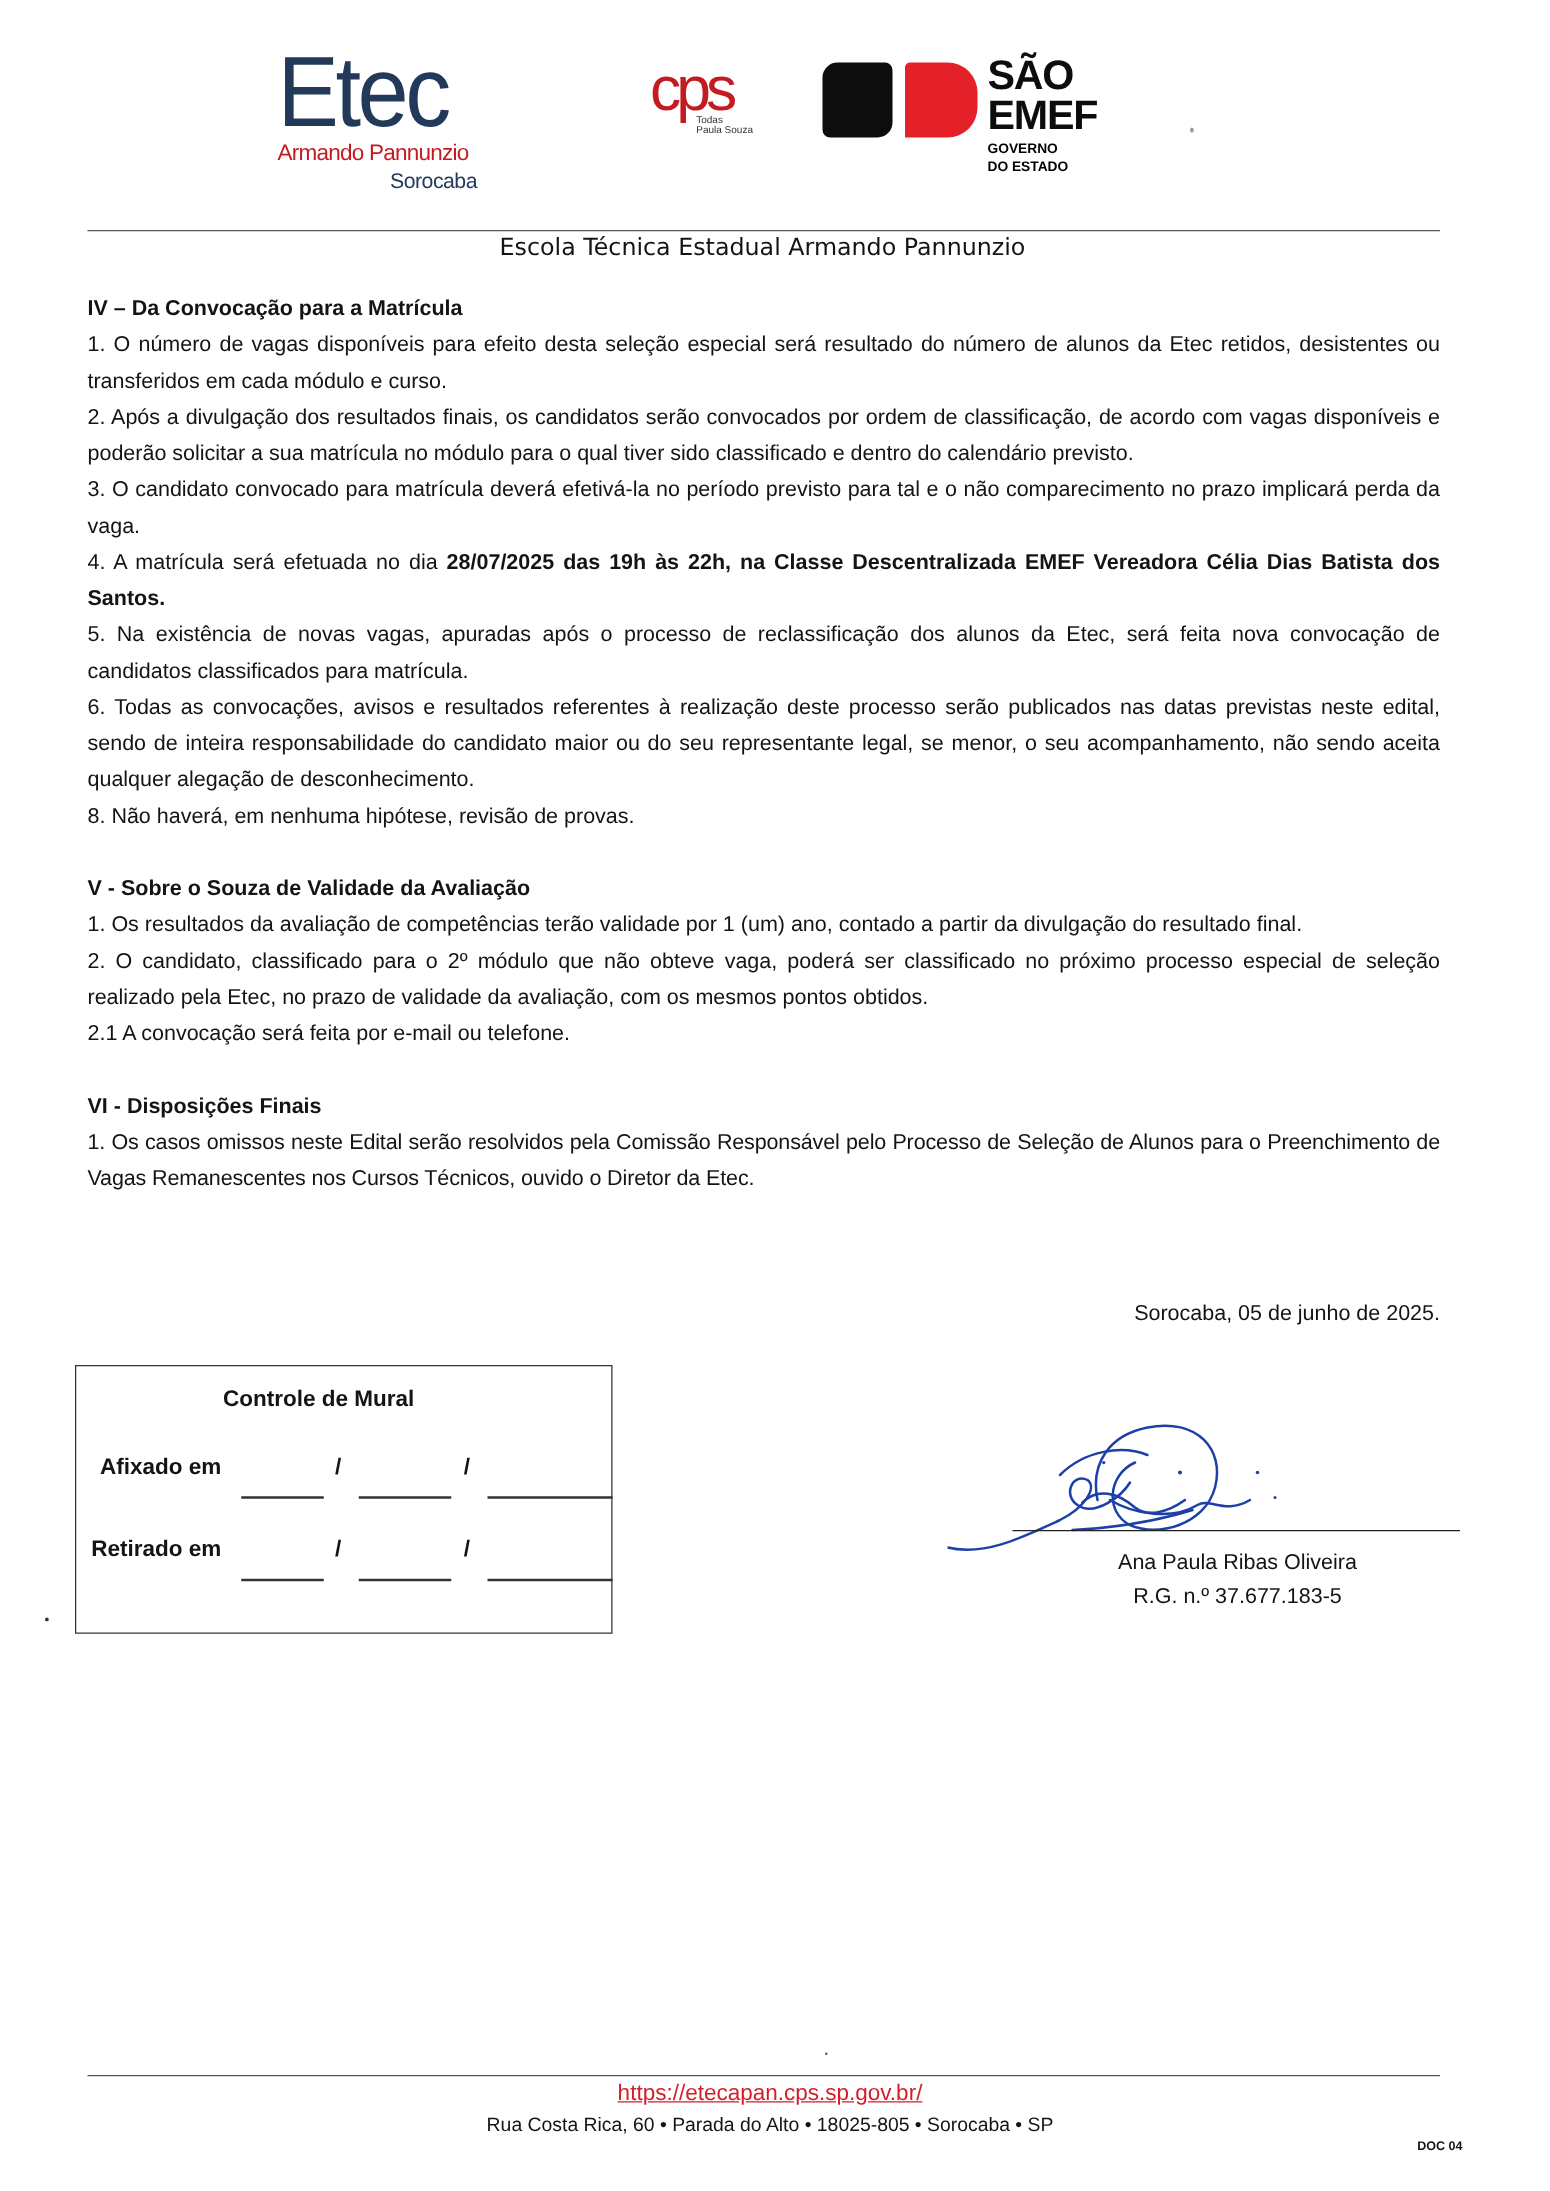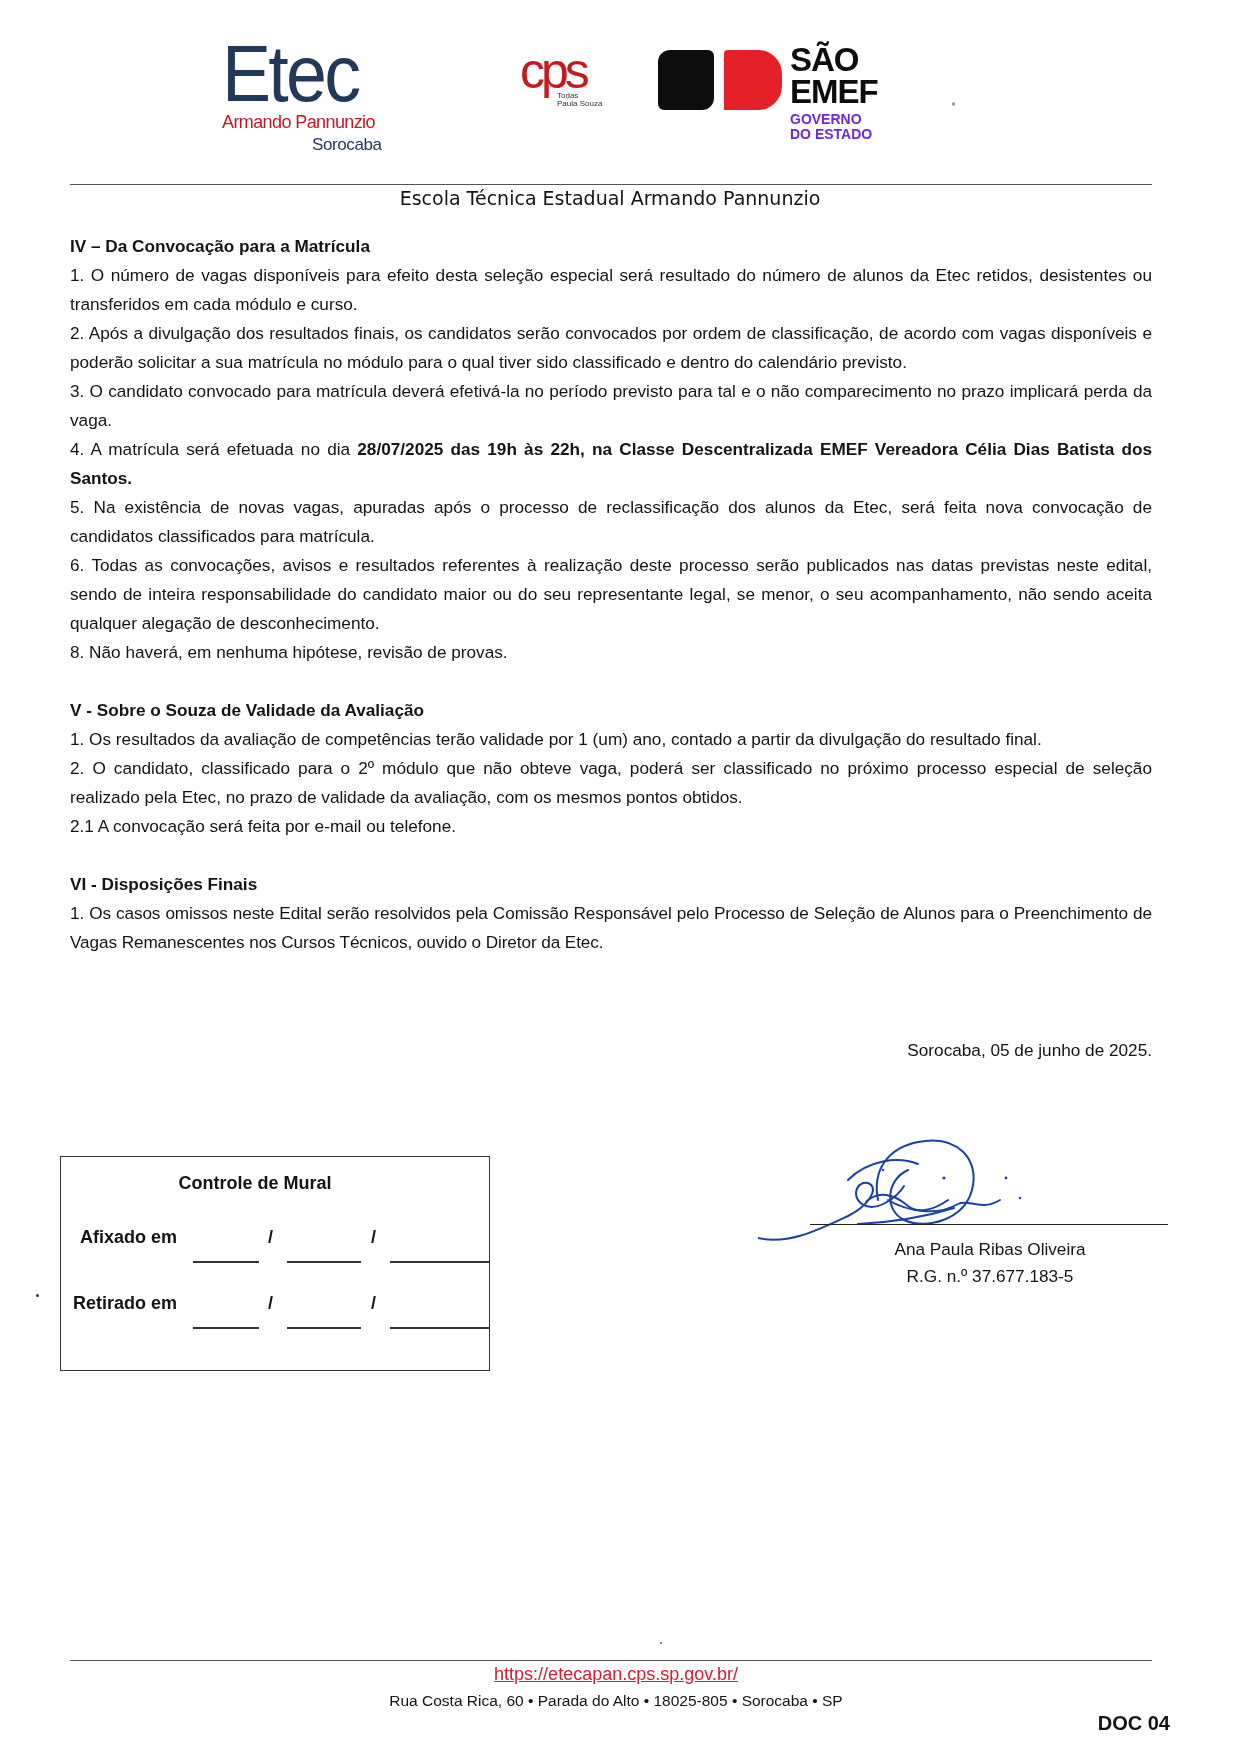--- a/index.html
+++ b/index.html
@@ -19,21 +19,21 @@
               font-family: "Liberation Sans", sans-serif; }
   .cps-sub { position: absolute; left: 37px; top: 42px; font-size: 8px; line-height: 8px; color: #333; }
 
   .logo-sp { position: absolute; left: 658px; top: 50px; }
   .sp-black { position: absolute; left: 0; top: 0; width: 56px; height: 60px; background: #0d0d0d;
               border-radius: 12px 6px 12px 6px; }
   .sp-red { position: absolute; left: 66px; top: 0; width: 58px; height: 60px; background: #e42128;
             border-radius: 4px 24px 24px 0; }
   .sp-text { position: absolute; left: 132px; top: -6px; }
   .sp-big { font-size: 33px; line-height: 32px; font-weight: bold; color: #0d0d0d; letter-spacing: -1px; }
-  .sp-small { font-size: 14px; line-height: 15px; font-weight: bold; color: #6d28d9; margin-top: 4px; }
+  .sp-small { font-size: 11px; line-height: 15px; font-weight: bold; color: #000000; margin-top: 4px; }
 
   .header-rule { position: absolute; left: 70px; top: 184px; width: 1082px; height: 1px; background: #555; }
   .school-name { position: absolute; left: 0; width: 1220px; top: 187px; text-align: center;
                  font-weight: normal; font-size: 19px; font-family: "DejaVu Sans", sans-serif; }
 
   
   .content { position: absolute; left: 70px; top: 232px; width: 1082px;
              font-family: "Liberation Sans", sans-serif; font-size: 17.2px; line-height: 29px; }
   .section-title { font-weight: bold; }
   .para { text-align: justify; text-align-last: left; }
@@ -42,35 +42,35 @@
   .section-vi .para { letter-spacing: -0.1px; }
 
   
   .date-line { position: absolute; right: 88px; top: 1040px; font-size: 17.2px; }
   .sig-svg { position: absolute; left: 758px; top: 1120px; }
   .sig-rule { position: absolute; left: 810px; top: 1224px; width: 358px; height: 1px; background: #222; }
   .signer { position: absolute; left: 810px; width: 360px; top: 1236px; text-align: center;
             font-size: 17.2px; line-height: 27px; }
 
   
-  .mural { position: absolute; left: 60px; top: 1156px; width: 430px; height: 215px;
+  .mural { position: absolute; left: 60px; top: 1092px; width: 430px; height: 215px;
            border: 1.5px solid #333; box-sizing: border-box; font-family: "Liberation Sans", sans-serif; }
   .mural-title { position: absolute; left: 0; width: 100%; top: 16px; text-align: center;
                  font-weight: bold; font-size: 18px; padding-right: 40px; box-sizing: border-box; }
   .mural-row { position: absolute; left: 0; width: 100%; height: 60px; }
   .mural-row .lbl { position: absolute; font-weight: bold; font-size: 18px; top: 0; }
   .mural-row .slash { position: absolute; top: 0; font-weight: bold; font-size: 18px; }
   .mural-row .blank { position: absolute; top: 34px; height: 1.5px; background: #333; }
 
   
   .footer-rule { position: absolute; left: 70px; top: 1660px; width: 1082px; height: 1px; background: #555; }
   .footer-url { position: absolute; left: 0; width: 1232px; top: 1664px; text-align: center;
                 font-size: 18px; color: #d21f2a; text-decoration: underline; }
   .footer-addr { position: absolute; left: 0; width: 1232px; top: 1692px; text-align: center; font-size: 15.5px; }
-  .doc-code { position: absolute; right: 70px; top: 1712px; font-size: 20px; font-weight: bold; }
+  .doc-code { position: absolute; right: 70px; top: 1712px; font-size: 10px; font-weight: bold; }
 
   .speck { position: absolute; background: #999; border-radius: 50%; }
 </style>
 </head>
 <body>
 
 <div class="logo-etec">
   <div class="etec-word">Etec</div>
   <div class="etec-sub1">Armando Pannunzio</div>
   <div class="etec-sub2">Sorocaba</div>

